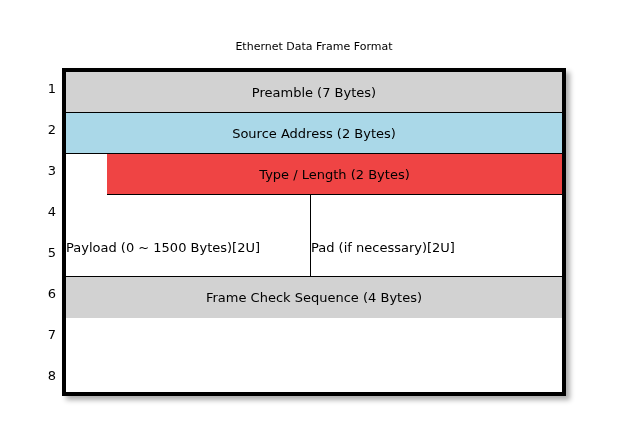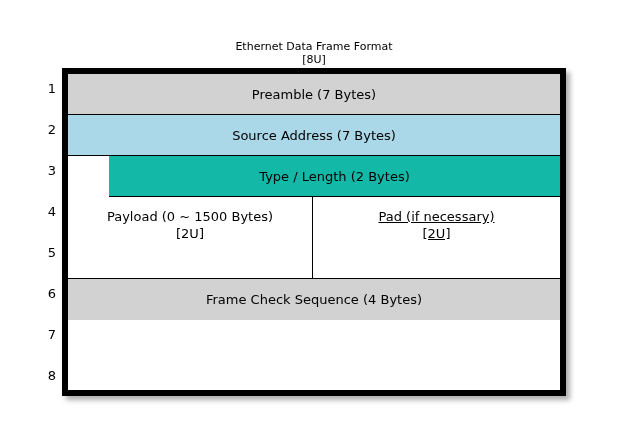--- a/index.html
+++ b/index.html
@@ -57,21 +57,21 @@
     font-size: 13px;
   }
 
   
   #frame-table {
     position: absolute;
     left: 62px;
     top: 68px;
     width: 504px;
     height: 328px;
-    border: 6px solid #000000;
+    border: 4px solid #000000;
     box-sizing: border-box;
     box-shadow: 4px 4px 5px rgba(0,0,0,0.32);
     background: #ffffff;
   }
 
   .frame-row {
     position: relative;
     box-sizing: border-box;
     border-bottom: 1px solid #000000;
     display: flex;
@@ -80,55 +80,54 @@
     font-size: 13px;
     white-space: nowrap;
   }
   .frame-row:last-child { border-bottom: none; text-align: right; }
 
   .h-single { height: 41px; }
   .h-double { height: 82px; }
 
   .c-gray   { background: #d2d2d2; }
   .c-blue   { background: #aad8e8; }
-  .c-yellow { background: #14b8a6; margin-left: 41px; }
+  .c-yellow { background: #ef4444; margin-left: 41px; }
   .c-white  { background: #ffffff; }
 
   
   .split-row {
     display: flex;
     align-items: stretch;
     justify-content: flex-start;
     padding: 0;
   }
   .split-cell {
     box-sizing: border-box;
     display: flex;
-    flex-direction: column;
+    flex-direction: row;
     align-items: center;
     justify-content: flex-start;
-    padding-top: 11px;
+    padding-top: 24px;
     font-size: 13px;
     line-height: 17px;
     white-space: nowrap;
   }
   .split-cell.left  { width: 245px; border-right: 1px solid #000000; }
-  .split-cell.right { flex: 1 1 auto; text-decoration: underline; }
+  .split-cell.right { flex: 1 1 auto; }
 
   .cell-label { display: block; }
   .cell-sub   { display: block; }
 </style>
 </head>
 <body>
 
 <div id="figure">
 
   <div id="title-block">
     <div class="title-line">Ethernet Data Frame Format</div>
-    <div class="title-line">[8U]</div>
   </div>
 
   <div id="row-numbers">
     <div class="row-number" style="top:0px">1</div>
     <div class="row-number" style="top:41px">2</div>
     <div class="row-number" style="top:82px">3</div>
     <div class="row-number" style="top:123px">4</div>
     <div class="row-number" style="top:164px">5</div>
     <div class="row-number" style="top:205px">6</div>
     <div class="row-number" style="top:246px">7</div>
@@ -137,21 +136,21 @@
 
   <div id="frame-table">
 
     <div class="frame-row h-single c-gray">
       <span class="cell-label">Preamble (7 Bytes)</span>
     </div>
 
 
 
     <div class="frame-row h-single c-blue">
-      <span class="cell-label">Source Address (7 Bytes)</span>
+      <span class="cell-label">Source Address (2 Bytes)</span>
     </div>
 
     <div class="frame-row h-single c-yellow">
       <span class="cell-label">Type / Length (2 Bytes)</span>
     </div>
 
     <div class="frame-row h-double c-white split-row">
       <div class="split-cell left">
         <span class="cell-label">Payload (0 ~ 1500 Bytes)</span>
         <span class="cell-sub">[2U]</span>

